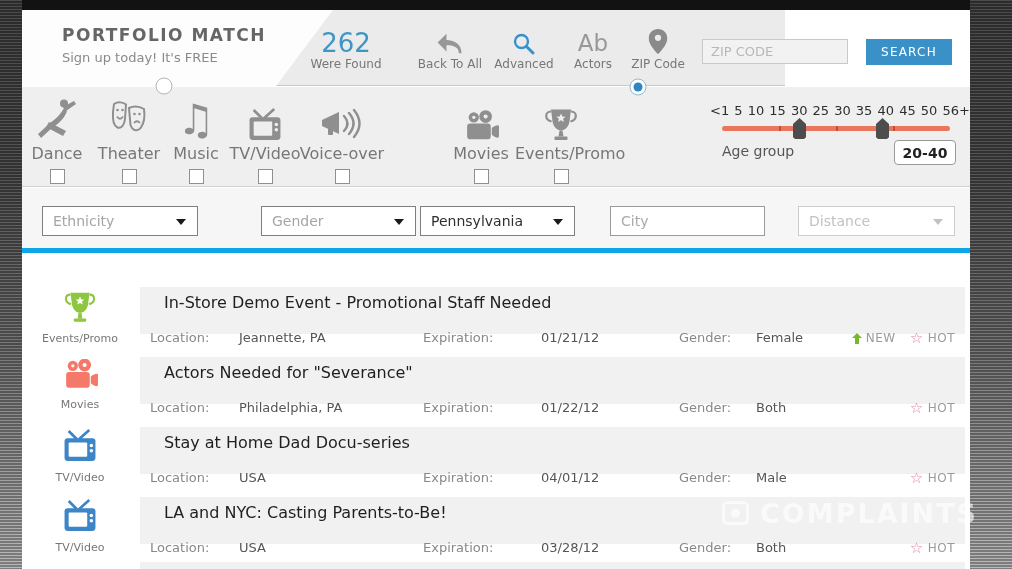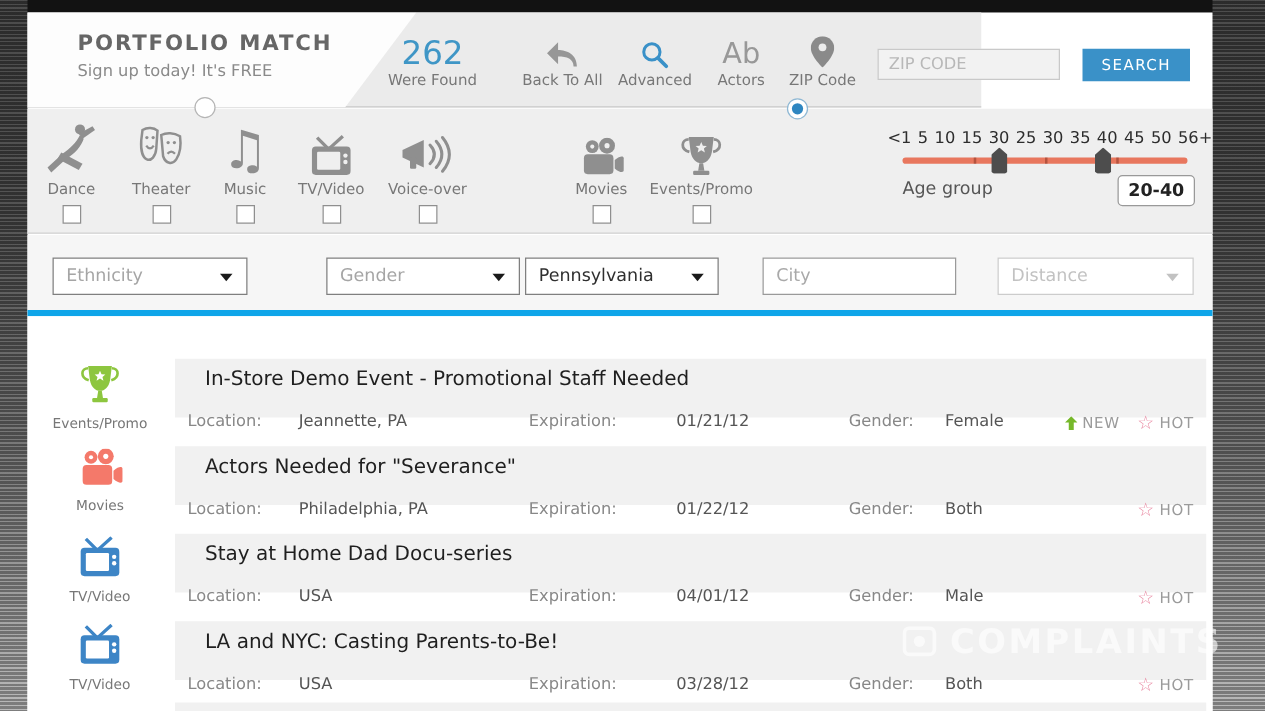--- a/index.html
+++ b/index.html
@@ -33,21 +33,21 @@
   .circle-plain { position:absolute; left:142px; top:76px; width:17px; height:17px; border-radius:50%;
     background:#fff; border:1px solid #b5b5b5; transform:translate(-50%,-50%); z-index:5; }
   .circle-dot { position:absolute; left:616px; top:77px; width:17px; height:17px; border-radius:50%;
     background:#fff; border:1px solid #8fb8d4; transform:translate(-50%,-50%); z-index:5; display:flex; align-items:center; justify-content:center; }
   .circle-dot::after { content:""; width:9px; height:9px; border-radius:50%; background:#2e86c1; }
 
   
   .cats { position:absolute; left:0; top:77px; width:948px; height:100px; background:#efefef; border-bottom:1px solid #d2d2d2; }
   .cat-item { position:absolute; top:9px; width:92px; transform:translateX(-50%); text-align:center; }
   .cat-icoWrap { height:46px; display:flex; align-items:flex-end; justify-content:center; color:#8f8f8f; }
-  .cat-label { font-size:12px; color:#777; margin-top:2px; white-space:nowrap; }
+  .cat-label { font-size:16px; color:#777; margin-top:2px; white-space:nowrap; }
   .cbox { display:block; width:15px; height:15px; background:#fff; border:1px solid #8f8f8f; margin:6px auto 0; cursor:pointer; }
   .music-glyph { font-size:42px; line-height:44px; color:#8f8f8f; }
   .cat-item .tv-screen { fill:#efefef; }
   .cat-item .cam-dot { fill:#efefef; }
 
   
   .age-ticks { position:absolute; left:688px; top:93px; width:260px; display:flex; justify-content:space-between;
     font-size:13px; color:#2d2d2d; }
   .age-track { position:absolute; left:700px; top:116px; width:228px; height:5px; background:#e8775e; border-radius:3px; cursor:pointer; }
   .age-notch { position:absolute; top:0; width:2px; height:5px; background:rgba(120,40,25,0.45); }

